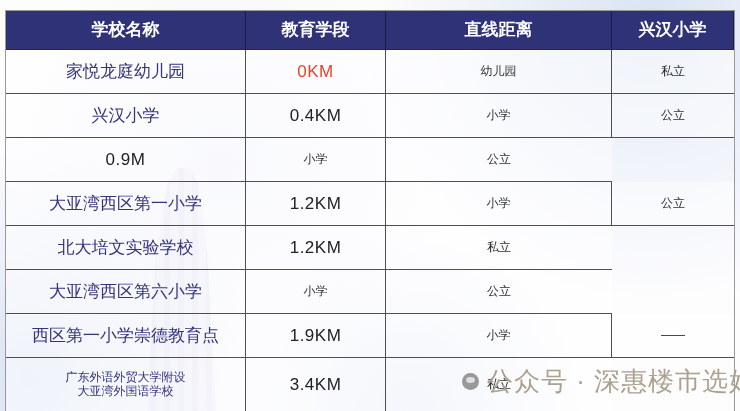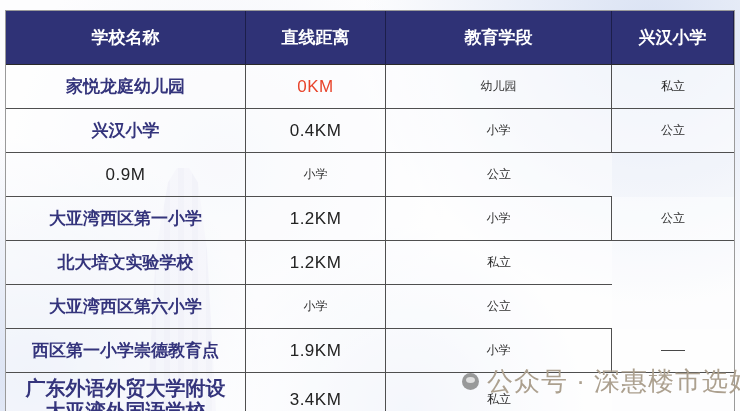--- a/index.html
+++ b/index.html
@@ -39,24 +39,24 @@
     border-right:1.5px solid #4f4f4f;border-bottom:1.5px solid #4f4f4f;
     background:rgba(255,255,255,.45);
     height:44px;box-sizing:border-box;line-height:1.15;white-space:pre-line;
     padding:0 4px;
   }
   .cell:last-child{border-right:none;}
   .row:last-child .cell{border-bottom:none;}
   .hdr .cell{
     background:var(--header-bg,#2f3276);
     color:var(--header-fg,#ffffff);
-    font-weight:bold;font-size:17px;height:54px;
+    font-weight:bold;font-size:17px;height:39px;
     border-right:1.5px solid #1c1e4a;border-bottom:1.5px solid #2a2a2a;
   }
-  .name{color:var(--name-color,#34347c);font-weight:bold;font-size:17px;}
+  .name{color:var(--name-color,#34347c);font-weight:normal;font-size:17px;}
   .dist{color:var(--dist-color,#222222);font-weight:normal;font-size:17px;letter-spacing:.5px;}
   .dist.red{color:var(--hot-color,#e8442b);}
   .stage,.nature{color:#2e2e2e;font-size:12px;}
   .row.tall .cell{height:53px;}
   
   .wm{
     position:absolute;left:462px;top:364px;display:flex;align-items:center;gap:8px;
     color:rgba(172,160,143,.85);font-size:26px;letter-spacing:1px;white-space:nowrap;
     pointer-events:none;
   }
@@ -71,22 +71,22 @@
 </style>
 </head>
 <body>
 
 <div class="bg-wash"></div>
 <div class="building"></div>
 
 <div class="tbl">
   <div class="row hdr">
     <div class="cell">学校名称</div>
+    <div class="cell">教育学段</div>
     <div class="cell">直线距离</div>
-    <div class="cell">教育学段</div>
     <div class="cell">兴汉小学</div>
   </div>
 
   <div class="row">
     <div class="cell name">家悦龙庭幼儿园</div>
     <div class="cell dist red">0KM</div>
     <div class="cell stage">幼儿园</div>
     <div class="cell nature">私立</div>
   </div>
 
@@ -123,21 +123,21 @@
   </div>
 
   <div class="row">
     <div class="cell name">西区第一小学崇德教育点</div>
     <div class="cell dist">1.9KM</div>
     <div class="cell stage">小学</div>
     <div class="cell nature">——</div>
   </div>
 
   <div class="row tall">
-    <div class="cell name" style="font-size:20px">广东外语外贸大学附设
+    <div class="cell name" style="font-size:12px">广东外语外贸大学附设
 大亚湾外国语学校</div>
     <div class="cell dist">3.4KM</div>
     <div class="cell nature">私立</div>
   </div>
 </div>
 
 <div class="wm" style="color: rgb(172, 160, 143);">
   <span class="wm-icon"></span>
   <span>公众号 · 深惠楼市选好房</span>
 </div>

